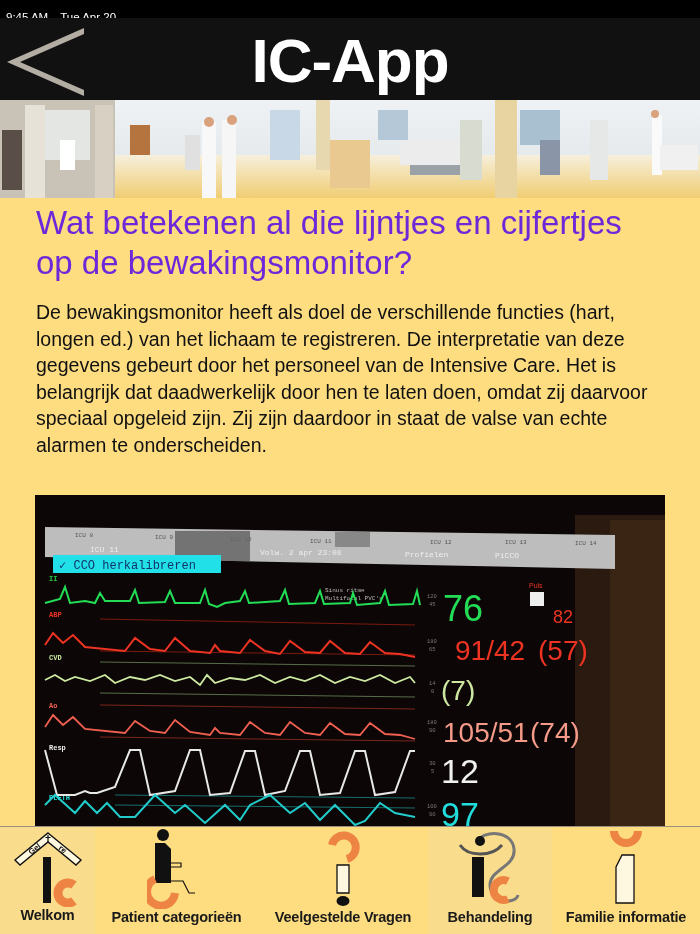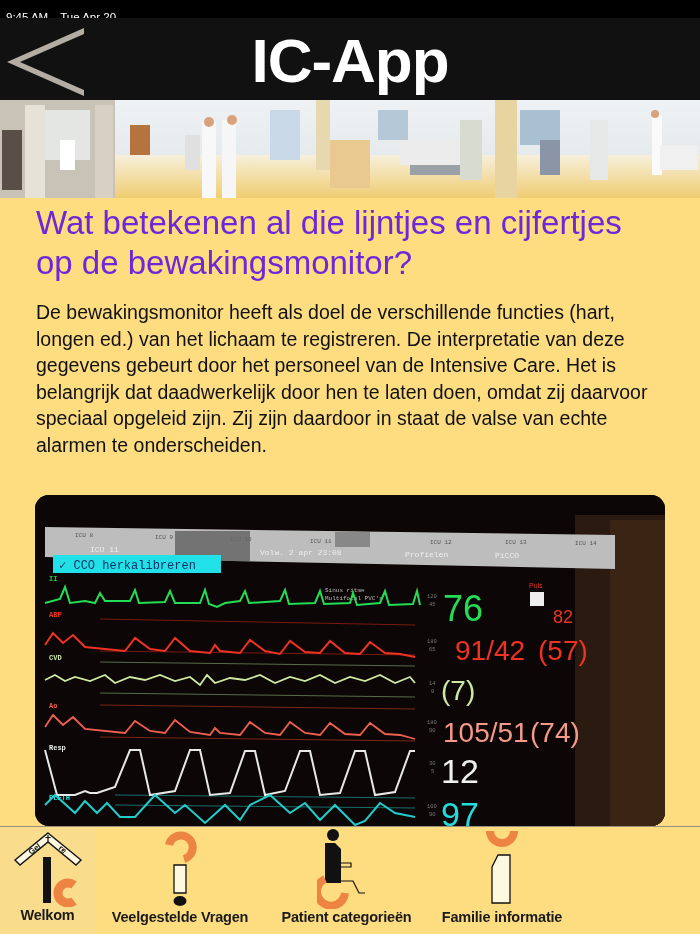--- a/index.html
+++ b/index.html
@@ -16,21 +16,21 @@
   .header { position: absolute; top: 18px; left: 0; width: 700px; height: 82px; background: #111; }
   .back-btn { position: absolute; left: 4px; top: 4px; width: 84px; height: 76px; cursor: pointer; }
   .app-title { position: absolute; left: 0; right: 0; top: 0; height: 94px; text-align: center; color: #fff; font-weight: bold; font-size: 62px; line-height: 86px; letter-spacing: -1px; pointer-events: none; }
 
   .banner { position: absolute; top: 100px; left: 0; width: 700px; height: 98px; overflow: hidden; background: linear-gradient(180deg,#e8eef2 0%,#f2efe6 45%,#f5e2a8 80%,#f0cf7a 100%); }
 
   .content { position: absolute; top: 198px; left: 36px; width: 630px; }
   .heading { font-size: 33px; line-height: 40px; color: #6d28d9; margin-top: 5px; font-weight: normal; }
   .body-text { font-size: 19.5px; line-height: 26.5px; color: #111; margin-top: 16px; }
 
-  .monitor { position: absolute; top: 495px; left: 35px; width: 630px; height: 331px; background: #0c0706; overflow: hidden; border-radius: 14px; }
+  .monitor { position: absolute; top: 495px; left: 35px; width: 630px; height: 331px; background: #0c0706; overflow: hidden; }
 
   .nav { position: absolute; top: 826px; left: 0; width: 700px; height: 108px; background: #fedd80; border-top: 1px solid #9a9080; display: flex; }
   .nav-item { position: relative; height: 107px; display: flex; flex-direction: column; align-items: center; cursor: pointer; }
   .nav-item.active { background: #f9dc8c; }
   .nav-item .icon { flex: 1; display: flex; align-items: center; justify-content: center; width: 100%; }
   .nav-item .label { font-weight: bold; font-size: 14.5px; color: #1a1a1a; white-space: nowrap; padding-bottom: 15px; border-bottom: 1.5px solid #9b9280; width: 100%; text-align: center; line-height: 17px; letter-spacing: -0.2px; }
 </style>
 </head>
 <body>
 
@@ -213,43 +213,55 @@
           <text x="10" y="16" font-size="8" font-weight="bold" transform="rotate(38 10 16)" fill="#111">re</text>
           <path d="M0,2 v7 M-2.5,4.5 h5" stroke="#111" stroke-width="1.2"></path>
         </g>
         <rect x="37" y="30" width="8" height="46" fill="#111"></rect>
         <path d="M68,58 A10,10 0 1 0 68,74" fill="none" stroke="#ee8444" stroke-width="9"></path>
       </svg>
     </div>
     <div class="label">Welkom</div>
   </div>
 
-  <div class="nav-item" style="width:170px">
-    <div class="icon">
-      <svg width="40" height="82" viewBox="0 0 40 82">
-        <path d="M9,18 A12,12 0 1 1 24,32" fill="none" stroke="#ee8444" stroke-width="8"></path>
-        <polygon points="14,38 26,38 26,66 14,66" fill="#fff8e0" stroke="#111" stroke-width="1.3"></polygon>
-        <ellipse cx="20" cy="74" rx="6.5" ry="5" fill="#111"></ellipse>
-      </svg>
-    </div>
-    <div class="label">Veelgestelde Vragen</div>
-  </div>
-
   <div class="nav-item" style="width:163px">
     <div class="icon">
       <svg width="60" height="82" viewBox="0 0 60 82">
         <circle cx="16" cy="8" r="6" fill="#111"></circle>
         <path d="M8,16 h10 l6,6 v34 h-16 z" fill="#111"></path>
         <path d="M24,36 h10 v4 h-10 M24,54 h12 l6,12 h6" fill="none" stroke="#111" stroke-width="1.2"></path>
         <path d="M8,52 A14,14 0 1 0 28,66" fill="none" stroke="#ee8444" stroke-width="8"></path>
       </svg>
     </div>
     <div class="label">Patient categorieën</div>
   </div>
 
+  <div class="nav-item" style="width:170px">
+    <div class="icon">
+      <svg width="40" height="82" viewBox="0 0 40 82">
+        <path d="M9,18 A12,12 0 1 1 24,32" fill="none" stroke="#ee8444" stroke-width="8"></path>
+        <polygon points="14,38 26,38 26,66 14,66" fill="#fff8e0" stroke="#111" stroke-width="1.3"></polygon>
+        <ellipse cx="20" cy="74" rx="6.5" ry="5" fill="#111"></ellipse>
+      </svg>
+    </div>
+    <div class="label">Veelgestelde Vragen</div>
+  </div>
+
+  <div class="nav-item active" style="width:124px">
+    <div class="icon">
+      <svg width="80" height="82" viewBox="0 0 80 82">
+        <path d="M28,14 C32,4 62,2 64,22 C66,40 40,42 40,58 C40,76 66,78 68,68" fill="none" stroke="#777" stroke-width="3"></path>
+        <path d="M10,18 C18,30 42,30 52,18" fill="none" stroke="#555" stroke-width="3"></path>
+        <circle cx="30" cy="14" r="5" fill="#111"></circle>
+        <rect x="22" y="30" width="12" height="40" fill="#111"></rect>
+        <path d="M58,54 A10,10 0 1 0 58,72" fill="none" stroke="#ee8444" stroke-width="8"></path>
+      </svg>
+    </div>
+    <div class="label">Behandeling</div>
+  </div>
 
   <div class="nav-item" style="width:148px">
     <div class="icon">
       <svg width="40" height="82" viewBox="0 0 40 82">
         <path d="M8,4 A12,12 0 1 0 32,4" fill="none" stroke="#ee8444" stroke-width="8"></path>
         <polygon points="16,28 28,28 28,76 10,76 10,40" fill="#fff8e0" stroke="#111" stroke-width="1.3"></polygon>
       </svg>
     </div>
     <div class="label">Familie informatie</div>
   </div>

